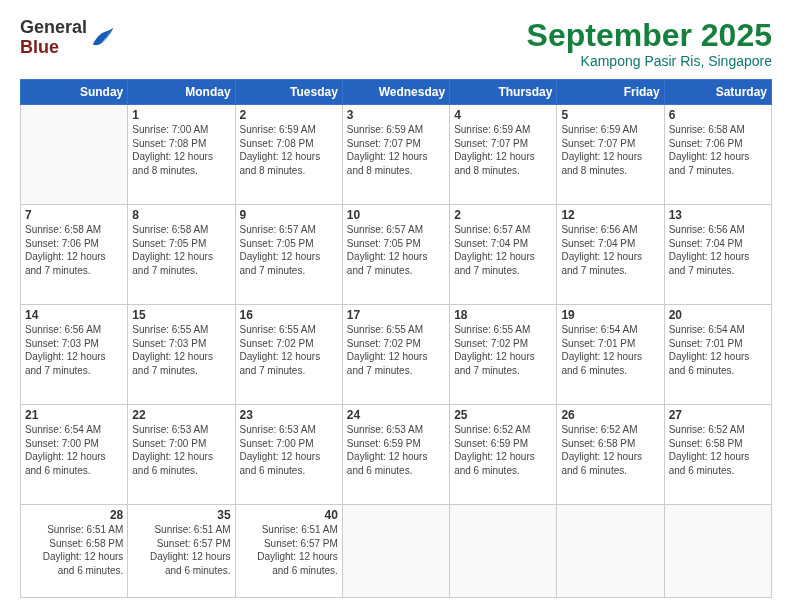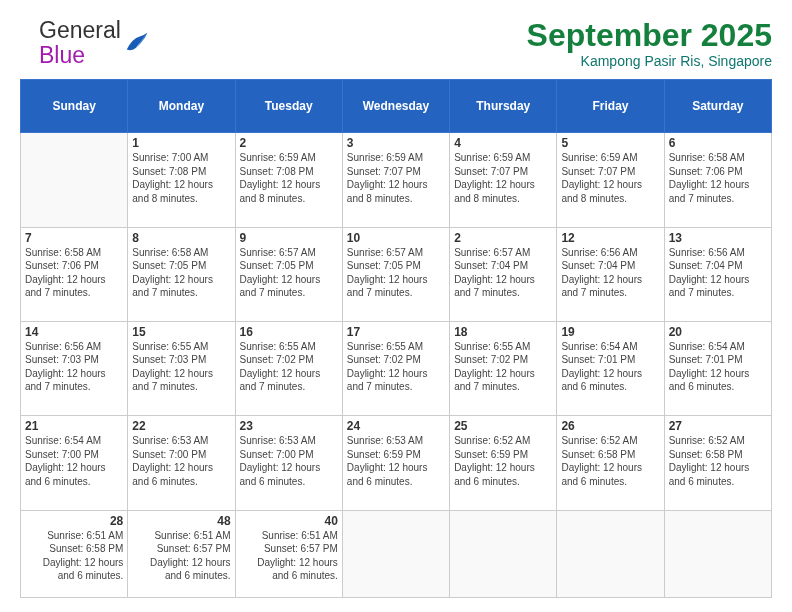--- a/index.html
+++ b/index.html
@@ -22,28 +22,27 @@
       justify-content: space-between;
       align-items: flex-start;
       margin-bottom: 10px;
     }
     .logo {
       display: flex;
       align-items: center;
       gap: 0px;
     }
     .logo-text {
-      font-size: 23px;
-      font-weight: normal;
+      font-size: 18px;
+      font-weight: bold;
       color: #333;
       line-height: 1.1;
-      margin-left: 19px;
     }
     .logo-text .general { display: block; }
-    .logo-text .blue { display: block; color: #a21caf; }
+    .logo-text .blue { display: block; color: #7f1d1d; }
     .logo-bird {
       width: 28px;
       height: 28px;
       margin-left: 2px;
     }
     .title-block {
       text-align: right;
     }
     .month-title {
       font-size: 32px;
@@ -60,22 +59,22 @@
       border: 1px solid #ccc;
       border-collapse: collapse;
       width: 100%;
       table-layout: fixed;
     }
     .calendar th {
       background: #2563c0;
       color: #fff;
       font-size: 12px;
       font-weight: bold;
-      padding: 19px 4px;
-      text-align: center;
+      padding: 5px 4px;
+      text-align: right;
       border: 1px solid #3a72cc;
     }
     .calendar td {
       border: 1px solid #ccc;
       vertical-align: top;
       padding: 3px 4px;
       font-size: 9.5px;
       color: #333;
       height: 82px;
     }
@@ -254,21 +253,21 @@
             <span class="day-num">27</span>
             <div class="day-info">Sunrise: 6:52 AM<br>Sunset: 6:58 PM<br>Daylight: 12 hours<br>and 6 minutes.</div>
           </td>
         </tr>
         <tr class="last-row">
           <td>
             <span class="day-num">28</span>
             <div class="day-info">Sunrise: 6:51 AM<br>Sunset: 6:58 PM<br>Daylight: 12 hours<br>and 6 minutes.</div>
           </td>
           <td>
-            <span class="day-num">48</span>
+            <span class="day-num">35</span>
             <div class="day-info">Sunrise: 6:51 AM<br>Sunset: 6:57 PM<br>Daylight: 12 hours<br>and 6 minutes.</div>
           </td>
           <td>
             <span class="day-num">40</span>
             <div class="day-info">Sunrise: 6:51 AM<br>Sunset: 6:57 PM<br>Daylight: 12 hours<br>and 6 minutes.</div>
           </td>
           <td class="empty-cell"></td>
           <td class="empty-cell"></td>
           <td class="empty-cell"></td>
           <td class="empty-cell"></td>

